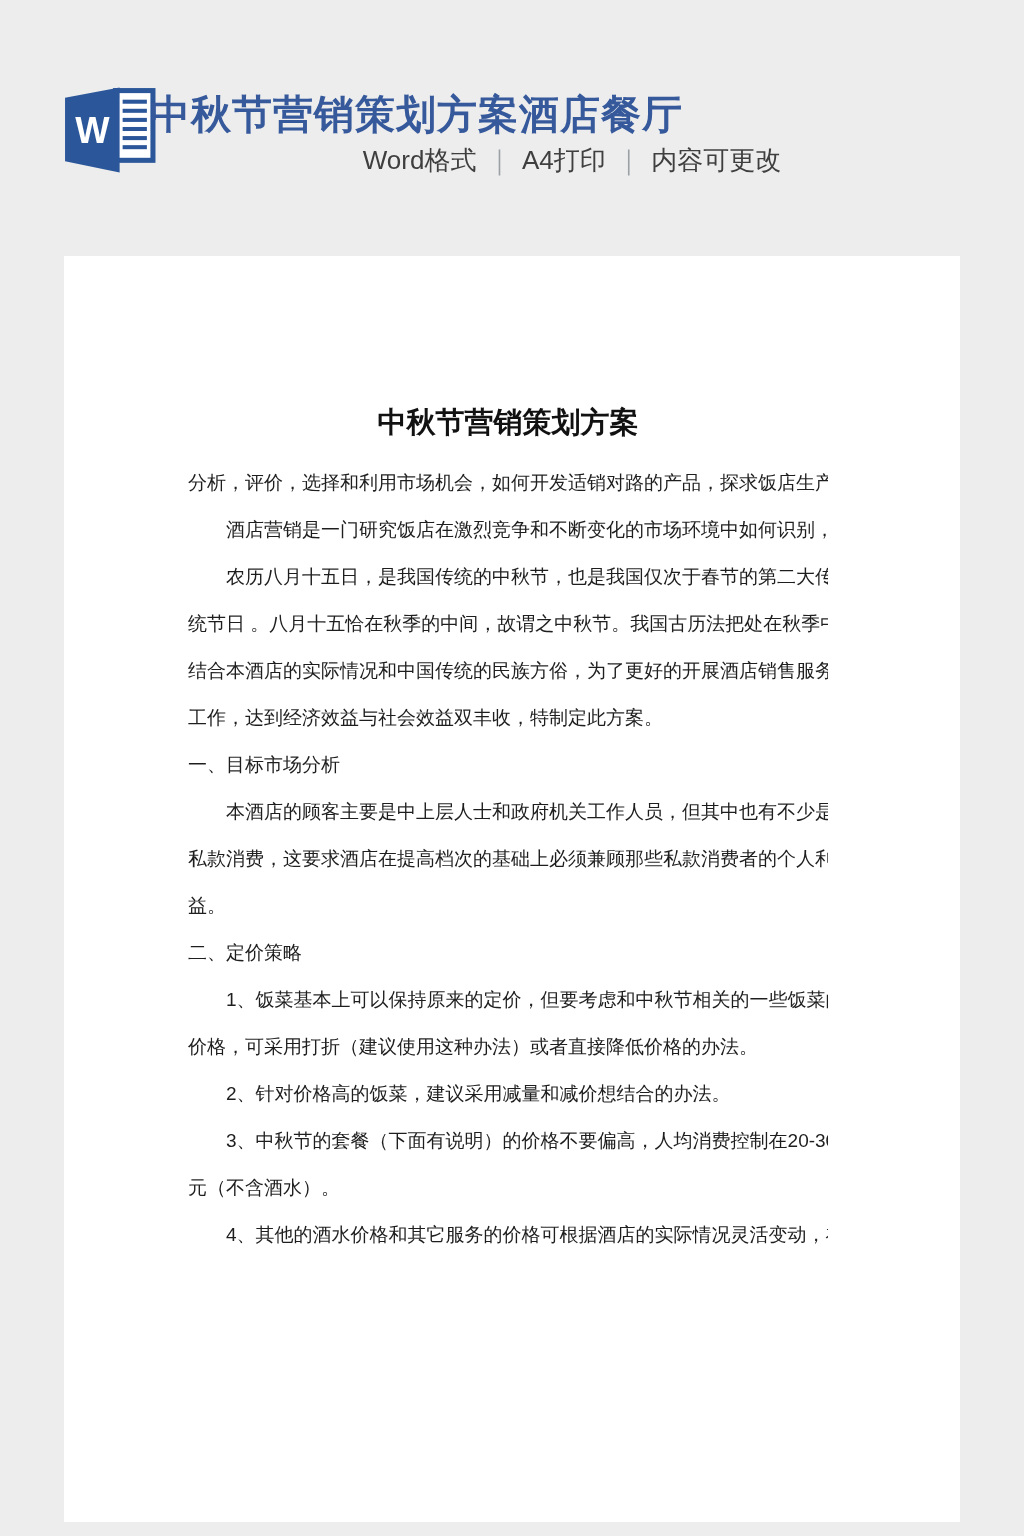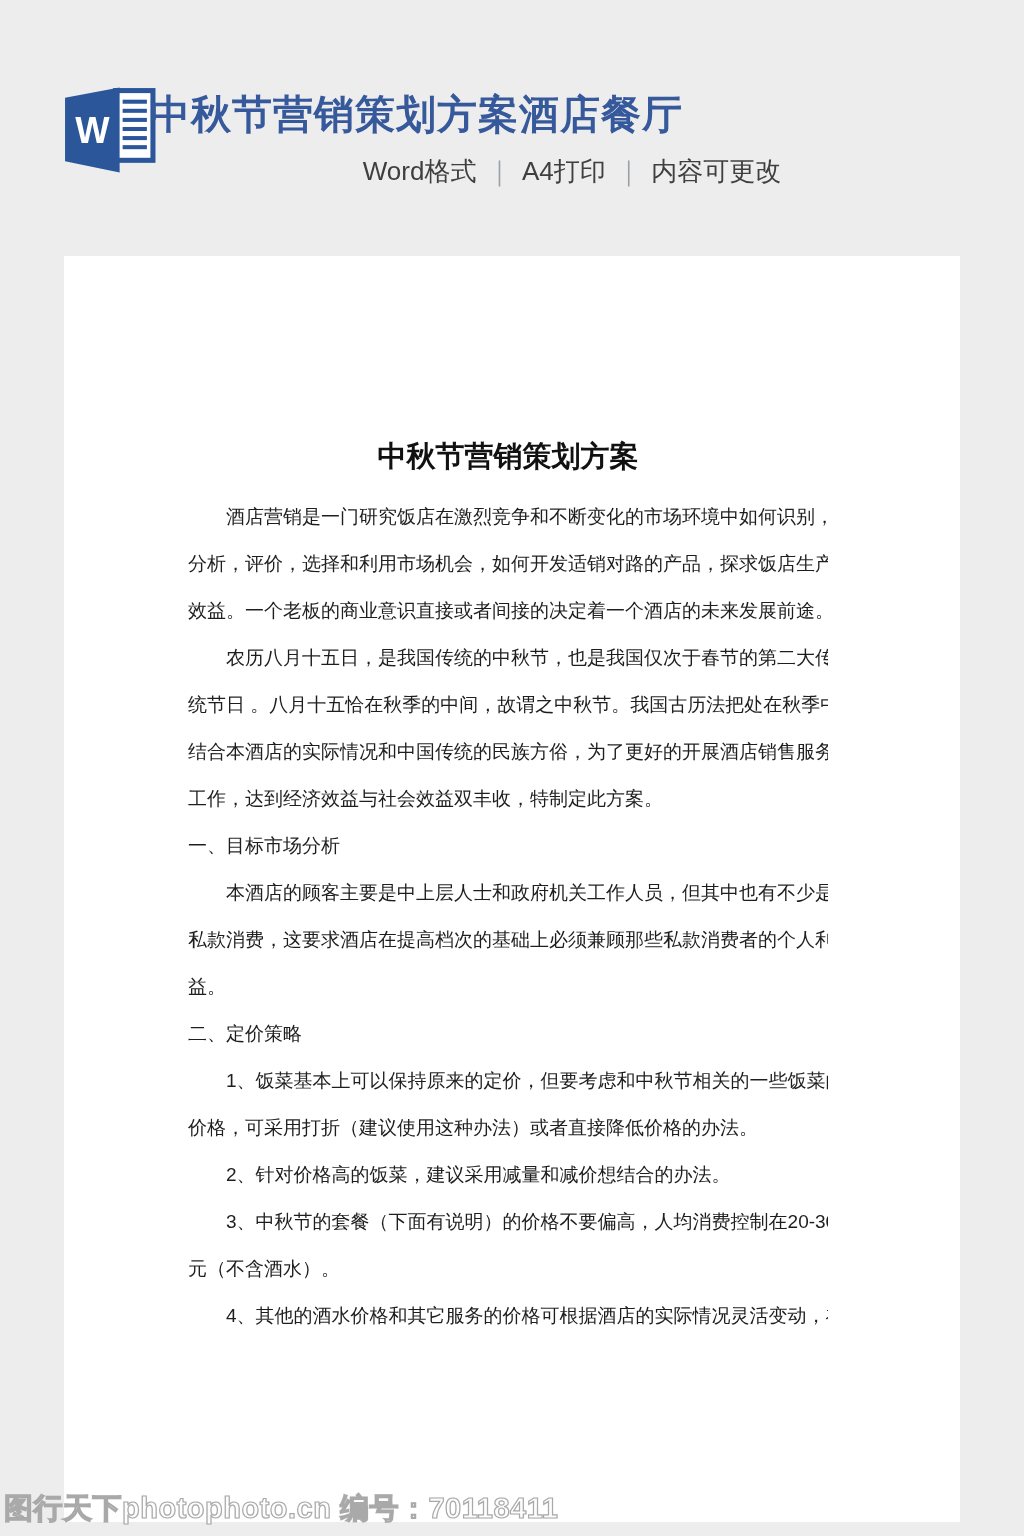--- a/index.html
+++ b/index.html
@@ -22,21 +22,21 @@
   }
   .hdr-title {
     position:absolute; top:90px; left:150px; right:30px;
     text-align:left;
     font-size:40px; font-weight:bold; letter-spacing:1px;
     color:#36599c;
     line-height:48px;
     white-space:nowrap;
   }
   .hdr-subtitle {
-    position:absolute; top:154px; left:150px; right:30px;
+    position:absolute; top:143px; left:150px; right:30px;
     text-align:center;
     font-size:26px; font-weight:400;
     color:#3f3f3f;
     line-height:34px;
     white-space:nowrap;
   }
   .hdr-subtitle .sep {
     color:#9aa0a6;
     padding:0 10px;
     font-weight:300;
@@ -52,21 +52,20 @@
     padding:143px 132px 0 124px;
     color:#1e1e1e;
   }
   .doc-title {
     height:47px; line-height:47px;
     text-align:center;
     font-size:29px; font-weight:bold;
     color:#111;
     margin-bottom:13px;
     white-space:nowrap;
-    margin-top:34px;
   }
   .line {
     height:47px; line-height:47px;
     font-size:19px;
     white-space:nowrap;
     overflow:hidden;
     color:#1e1e1e;
   }
   .line.full {
     text-align:justify;
@@ -108,37 +107,35 @@
     </svg>
   </div>
 
   <div class="hdr-title">中秋节营销策划方案酒店餐厅</div>
   <div class="hdr-subtitle"><span>Word格式</span><span class="sep">｜</span><span>A4打印</span><span class="sep">｜</span><span>内容可更改</span></div>
 
   <div class="page">
     <div class="doc-body">
       <div class="doc-title">中秋节营销策划方案</div>
       <div id="doc-lines">
+          <div class="line full">分析，评价，选择和利用市场机会，如何开发适销对路的产品，探求饭店生产</div>
           <div class="line full indent">酒店营销是一门研究饭店在激烈竞争和不断变化的市场环境中如何识别，</div>
-          <div class="line full">分析，评价，选择和利用市场机会，如何开发适销对路的产品，探求饭店生产</div>
-          <div class="line">效益。一个老板的商业意识直接或者间接的决定着一个酒店的未来发展前途。</div>
           <div class="line full indent">农历八月十五日，是我国传统的中秋节，也是我国仅次于春节的第二大传</div>
           <div class="line full">统节日 。八月十五恰在秋季的中间，故谓之中秋节。我国古历法把处在秋季中</div>
           <div class="line full">结合本酒店的实际情况和中国传统的民族方俗，为了更好的开展酒店销售服务</div>
           <div class="line">工作，达到经济效益与社会效益双丰收，特制定此方案。</div>
           <div class="line heading">一、目标市场分析</div>
           <div class="line full indent">本酒店的顾客主要是中上层人士和政府机关工作人员，但其中也有不少是</div>
           <div class="line full">私款消费，这要求酒店在提高档次的基础上必须兼顾那些私款消费者的个人利</div>
           <div class="line">益。</div>
           <div class="line heading">二、定价策略</div>
           <div class="line full indent">1、饭菜基本上可以保持原来的定价，但要考虑和中秋节相关的一些饭菜的</div>
           <div class="line">价格，可采用打折（建议使用这种办法）或者直接降低价格的办法。</div>
           <div class="line indent">2、针对价格高的饭菜，建议采用减量和减价想结合的办法。</div>
           <div class="line full indent">3、中秋节的套餐（下面有说明）的价格不要偏高，人均消费控制在20-30</div>
           <div class="line">元（不含酒水）。</div>
           <div class="line indent">4、其他的酒水价格和其它服务的价格可根据酒店的实际情况灵活变动，在</div>
         </div>
     </div>
   </div>
 
-  <div class="watermark">图行天下photophoto.cn 编号：70118411</div>
 
 </div>
 
 </body></html>

